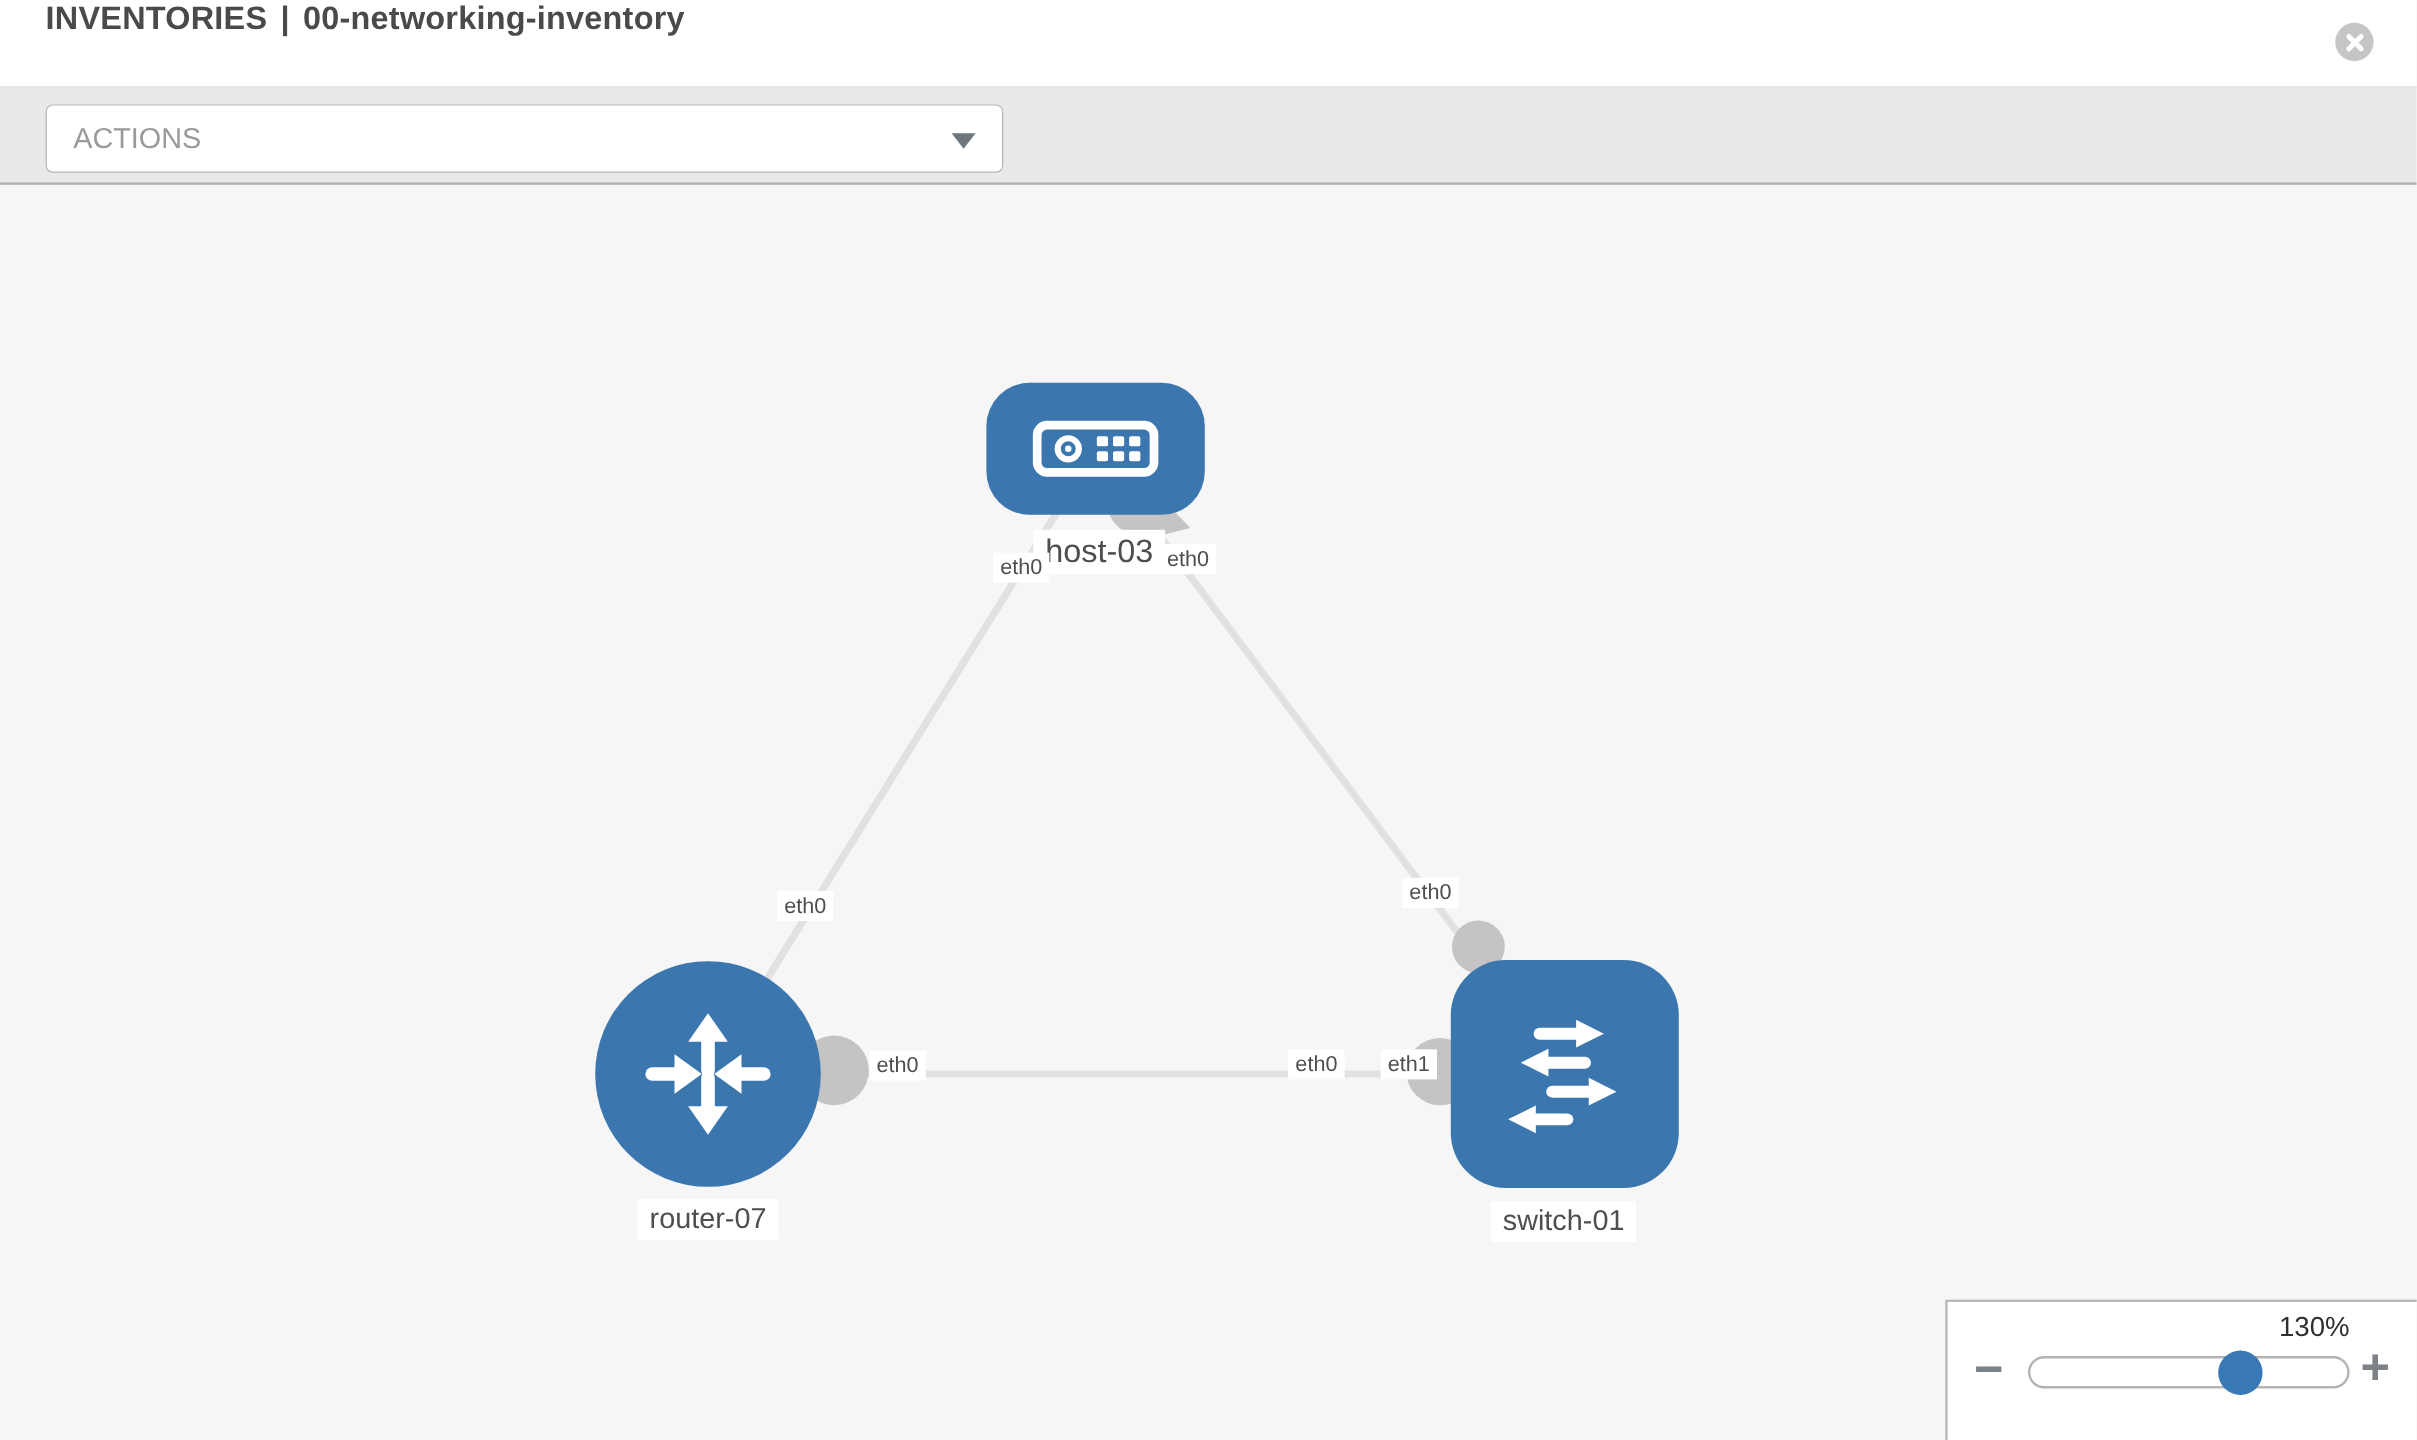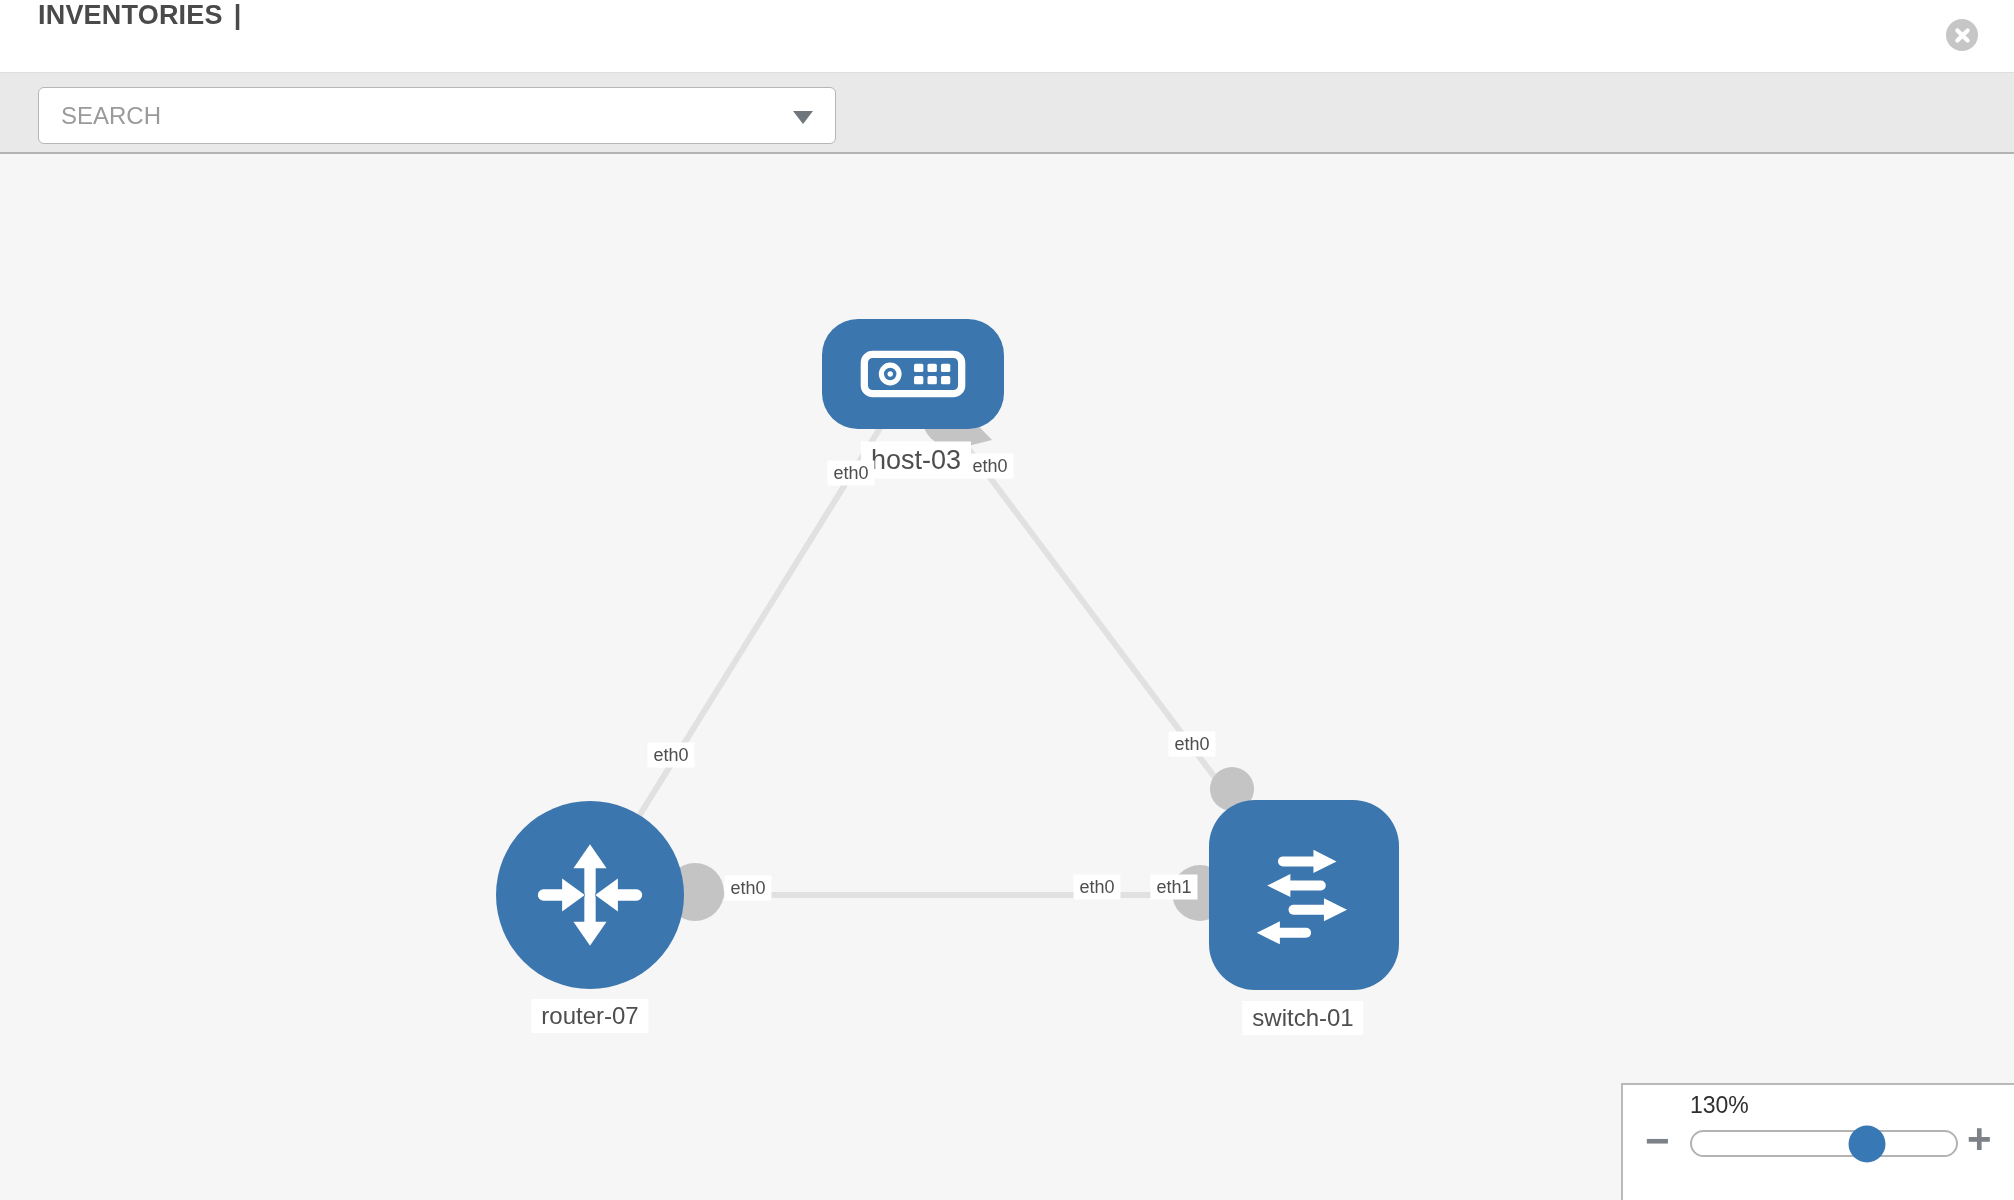--- a/index.html
+++ b/index.html
@@ -47,51 +47,52 @@
   .if-host-right { left:990px; top:311px; }
   .if-diag-left { left:671px; top:600px; }
   .if-diag-right { left:1192px; top:589px; }
   .if-horiz-router { left:748px; top:733px; }
   .if-switch-back { left:1097px; top:732px; z-index:3; }
   .if-switch-front { left:1174px; top:732px; z-index:4; }
 
   
   .zoom-panel { position:absolute; left:1621px; top:1083px; width:450px; height:165px;
                 background:#ffffff; border:2px solid #b9b9b9; z-index:5; }
-  .zoom-level { position:absolute; left:67px; top:7px; width:268px; text-align:left;
+  .zoom-level { position:absolute; left:67px; top:7px; width:268px; text-align:right;
                 font-size:23px; color:#2f2f2f; }
   .zoom-btn { position:absolute; background:none; border:none; font-size:42px; font-weight:700;
               color:#7c8287; line-height:40px; cursor:pointer; }
   .zoom-out { left:22px; top:36px; }
   .zoom-in { left:344px; top:34px; }
   .slider-track { position:absolute; left:67px; top:45px; width:268px; height:27px;
                   border:2px solid #b3b3b3; border-radius:15px; background:#ffffff; cursor:pointer; }
   .slider-thumb { position:absolute; left:175px; top:50%; transform:translate(-50%,-50%);
                   width:37px; height:37px; border-radius:50%; background:#3878b4; cursor:grab; }
 </style>
 </head>
 <body>
 
 <div class="screen">
 
   <div class="hdr">
     <div class="hdr-title">
       <span>INVENTORIES</span>
       <span class="sep">|</span>
+      <span>00-networking-inventory</span>
     </div>
     <button class="close-btn">
       <svg width="17" height="17" viewBox="0 0 16 16">
         <path d="M3.2 3.2 L12.8 12.8 M12.8 3.2 L3.2 12.8" stroke="#ffffff" stroke-width="4" stroke-linecap="round"></path>
       </svg>
     </button>
   </div>
 
   <div class="toolbar">
     <div class="dropdown dd-actions">
-      <span>SEARCH</span>
+      <span>ACTIONS</span>
       <span class="caret"></span>
     </div>
     <button class="tool-btn tool-wrench">
       <svg width="44" height="44" viewBox="0 0 24 24">
         <circle cx="15.6" cy="8.4" r="4.4" pathLength="100" stroke-dasharray="74 26" fill="none" stroke="#7e878d" stroke-width="3.4"></circle>
         <path d="M11.9 12.1 L4.8 19.2" stroke="#7e878d" stroke-width="3.8" stroke-linecap="round"></path>
       </svg>
     </button>
     <button class="tool-btn tool-key">
       <svg width="44" height="44" viewBox="0 0 24 24">

